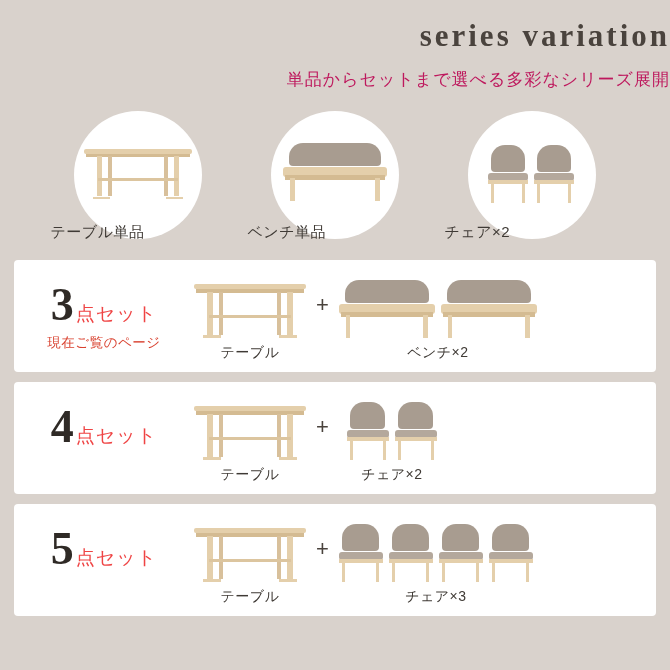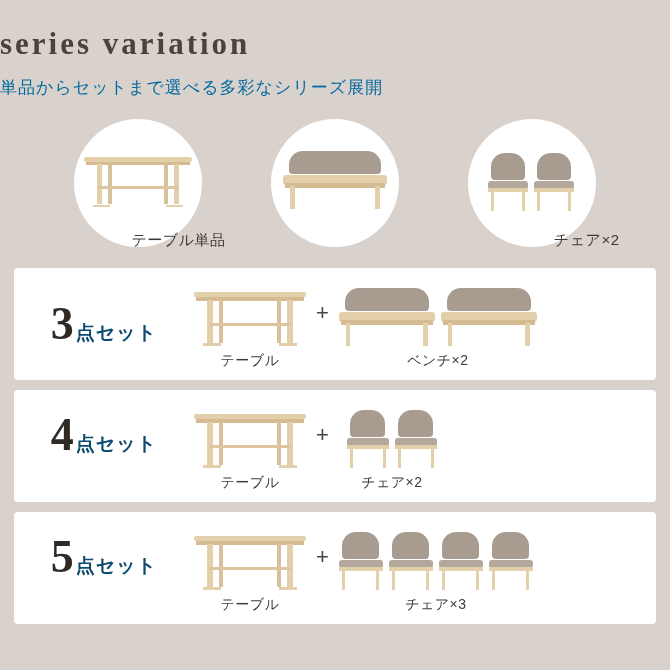--- a/index.html
+++ b/index.html
@@ -15,48 +15,48 @@
   }
   .page {
     position: relative;
     width: 670px;
     height: 670px;
     box-sizing: border-box;
   }
 
   
   .header {
-    padding-top: 26px;
-    text-align: left;
+    padding-top: 18px;
+    text-align: right;
   }
   .title {
     font-family: "Liberation Serif", serif;
     font-size: 31px;
     font-weight: bold;
     letter-spacing: 3px;
     color: #4a433d;
     margin: 0;
   }
   .subtitle {
     margin-top: 14px;
     font-size: 17px;
     letter-spacing: 1px;
-    color: #0369a1;
+    color: #be185d;
   }
 
   
   .circles {
     display: flex;
     justify-content: center;
     gap: 22px;
     margin-top: 20px;
   }
   .circle-item {
     width: 175px;
-    text-align: right;
+    text-align: left;
     position: relative;
   }
   .circle {
     width: 128px;
     height: 128px;
     border-radius: 50%;
     background: #fff;
     margin: 0 auto;
     position: relative;
     overflow: visible;
@@ -98,22 +98,22 @@
   }
   .set-num {
     font-family: "Liberation Serif", serif;
     font-size: 46px;
     font-weight: bold;
     color: #2f2a26;
     line-height: 1;
   }
   .set-num-suffix {
     font-size: 19px;
-    font-weight: bold;
-    color: #0c4a6e;
+    font-weight: normal;
+    color: #ef4444;
     letter-spacing: 1px;
     margin-left: 2px;
   }
   .set-note {
     margin-top: 6px;
     font-size: 13.5px;
     color: #d9412f;
     letter-spacing: 0.5px;
     height: 16px;
   }
@@ -302,20 +302,21 @@
     <div class="circle-item">
       <div class="circle">
         <div class="furn bench-obj" style="position:absolute; left:12px; top:32px; width:104px; height:58px;">
           <div class="bench-back"></div>
           <div class="bench-seat"></div>
           <div class="bench-seat2"></div>
           <div class="bench-leg bl"></div>
           <div class="bench-leg br"></div>
         </div>
       </div>
+      <div class="circle-label">ベンチ単品</div>
     </div>
 
     <div class="circle-item">
       <div class="circle">
         <div style="position:absolute; left:20px; top:32px; width:88px; height:60px; display:flex; gap:6px; align-items:flex-end;">
           <div class="furn chair-obj" style="width:40px;height:58px;">
             <div class="chair-back"></div>
             <div class="chair-seat"></div>
             <div class="chair-seat-frame"></div>
             <div class="chair-leg cl"></div>
@@ -336,20 +337,21 @@
   </div>
 
   <div class="sets">
 
     <div class="set-row">
       <div class="set-left">
         <div class="set-num-wrap">
           <span class="set-num">3</span>
           <span class="set-num-suffix">点セット</span>
         </div>
+        <div class="set-note">現在ご覧のページ</div>
       </div>
       <div class="set-right">
         <div class="group">
           <div class="group-items">
             <div class="furn table-obj" style="width:112px;height:54px;">
               <div class="table-top"></div>
                 <div class="table-top2"></div>
               <div class="leg l1"></div>
                 <div class="leg l2"></div>
               <div class="leg l3"></div>

